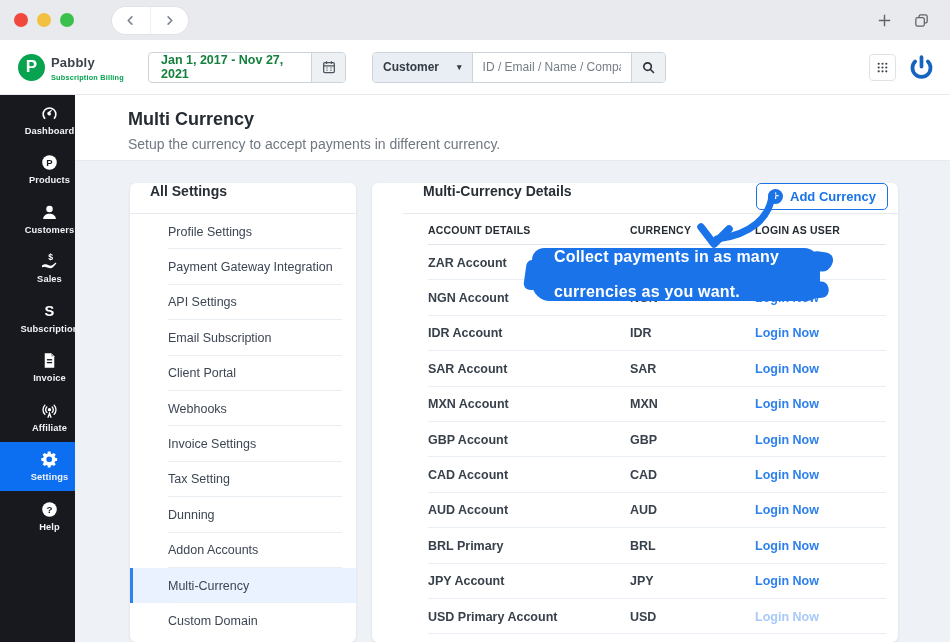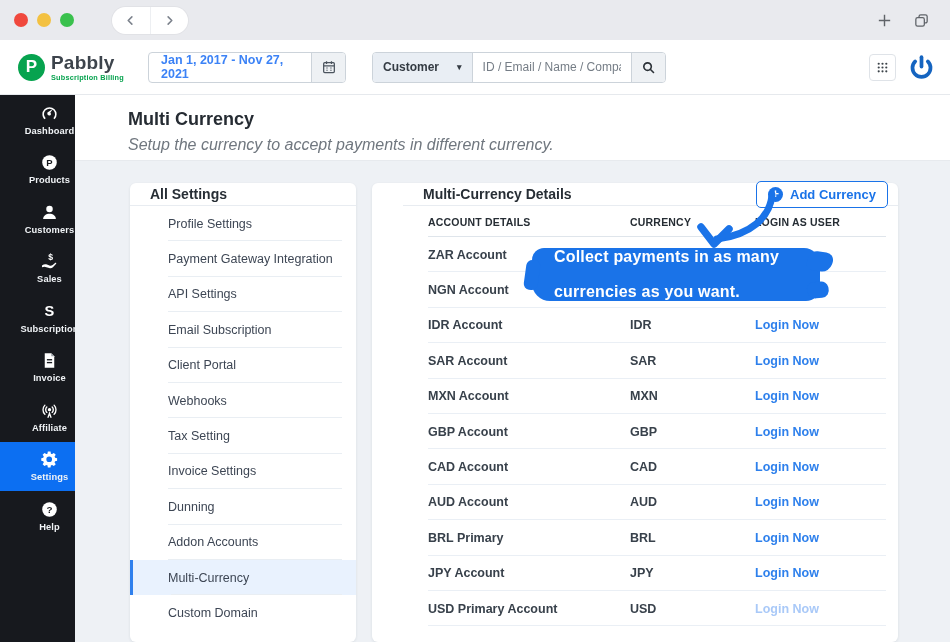--- a/index.html
+++ b/index.html
@@ -18,24 +18,24 @@
   .nav-pill{position:absolute;left:112px;top:7px;width:76px;height:27px;background:#fff;border-radius:14px;display:flex;overflow:hidden;box-shadow:0 0 0 1px rgba(0,0,0,.03);}
   .nav-btn{flex:1;display:flex;align-items:center;justify-content:center;color:#7c828c;cursor:pointer;background:none;border:none;}
   .nav-btn + .nav-btn{border-left:1px solid #edeff2;}
   .browser-right{margin-left:auto;display:flex;gap:20px;align-items:center;color:#5f6368;padding-right:6px;}
   .browser-right .bicon{display:flex;align-items:center;justify-content:center;cursor:pointer;}
 
   
   .app-header{height:55px;background:#fff;border-bottom:1px solid #e6e9ed;display:flex;align-items:center;padding:0 12px 0 18px;position:relative;z-index:6;}
   .brand{display:flex;align-items:flex-start;gap:6px;width:114px;flex-shrink:0;}
   .logo-badge{width:27px;height:27px;border-radius:50%;background:var(--green);color:#fff;font-weight:700;font-size:17px;display:flex;align-items:center;justify-content:center;margin-top:1px;}
-  .brand-name{font-size:19px;font-weight:700;color:#3d444c;line-height:19px;letter-spacing:.2px;}
+  .brand-name{font-size:13px;font-weight:700;color:#3d444c;line-height:19px;letter-spacing:.2px;}
   .brand-tagline{font-size:7.3px;color:var(--green);font-weight:700;margin-top:1px;letter-spacing:.2px;}
   .date-group{display:flex;margin-left:16px;height:31px;border:1px solid #ccd3da;border-radius:4px;overflow:hidden;background:#fff;cursor:pointer;}
-  .date-value{padding:0 12px;font-size:12.5px;font-weight:700;color:#3b82f6;display:flex;align-items:center;width:162px;}
+  .date-value{padding:0 12px;font-size:12.5px;font-weight:700;color:#15803d;display:flex;align-items:center;width:162px;}
   .date-cal-btn{width:34px;background:#eef1f4;border-left:1px solid #ccd3da;display:flex;align-items:center;justify-content:center;border:none;border-left:1px solid #ccd3da;cursor:pointer;}
   .search-group{display:flex;margin-left:26px;height:31px;border:1px solid #ccd3da;border-radius:4px;overflow:hidden;background:#fff;}
   .search-filter{background:#e9eef4;padding:0 10px;display:flex;align-items:center;gap:18px;font-size:12px;font-weight:700;color:#343b43;border-right:1px solid #ccd3da;cursor:pointer;}
   .caret{font-size:9px;color:#343b43;}
   .search-input{border:none;outline:none;width:158px;padding:0 10px;font-size:12px;color:#333;font-family:inherit;background:#fff;}
   .search-input::placeholder{color:#757d86;}
   .search-btn{width:34px;background:#eef1f4;border:none;border-left:1px solid #ccd3da;display:flex;align-items:center;justify-content:center;cursor:pointer;}
   .header-right{margin-left:auto;display:flex;align-items:center;gap:10px;padding-right:2px;}
   .grid-btn{width:27px;height:27px;border:1px solid #dfe3e8;border-radius:4px;background:#fff;display:flex;align-items:center;justify-content:center;cursor:pointer;}
   .power-btn{width:30px;height:30px;border:none;background:none;display:flex;align-items:center;justify-content:center;cursor:pointer;}
@@ -44,25 +44,25 @@
   .shell{display:flex;height:547px;}
   .sidebar{width:75px;background:var(--sidebar-bg);flex-shrink:0;}
   .nav-item{height:49.5px;display:flex;flex-direction:column;align-items:center;justify-content:center;gap:3px;color:#fff;cursor:pointer;padding-left:24px;}
   .nav-item svg{width:19px;height:19px;display:block;}
   .nav-label{font-size:9.3px;font-weight:700;color:#f0f3f6;letter-spacing:.1px;}
   .nav-item.active{background:var(--sidebar-active);}
 
   .main{flex:1;display:flex;flex-direction:column;min-width:0;}
   .page-header{background:#fff;padding:14px 0 0 53px;height:66px;border-bottom:1px solid #e7eaee;}
   .page-title{font-size:18px;font-weight:700;color:#262c33;}
-  .page-subtitle{font-size:16px;color:#70777f;margin-top:6px;font-style:italic;}
+  .page-subtitle{font-size:14px;color:#70777f;margin-top:6px;}
   .content{flex:1;background:var(--content-bg);padding:22px 0 0 55px;display:flex;gap:16px;overflow:hidden;}
 
   .panel{background:#fff;border-radius:6px;box-shadow:0 1px 3px rgba(20,40,60,.09);}
-  .panel-head{height:23px;display:flex;align-items:center;justify-content:space-between;padding:0 10px 0 20px;border-bottom:1px solid #e8ecf1;}
+  .panel-head{height:31px;display:flex;align-items:flex-start;justify-content:space-between;padding:0 10px 0 20px;border-bottom:1px solid #e8ecf1;}
   .panel-title{font-size:14px;font-weight:700;color:#272e35;}
 
   
   .settings-panel{width:226px;flex-shrink:0;}
   .settings-list{list-style:none;}
   .settings-list li{height:35.4px;display:flex;align-items:center;padding-left:38px;font-size:12.5px;color:#3d4654;position:relative;cursor:pointer;}
   .settings-list li:not(:last-child)::after{content:"";position:absolute;left:38px;right:14px;bottom:0;height:1px;background:#e9eef3;}
   .settings-list li.active{background:#e9f2fe;border-left:3px solid #2f80ed;padding-left:35px;}
 
   
@@ -306,25 +306,25 @@
 
             <li>
               <span>Client Portal</span>
             </li>
 
             <li>
               <span>Webhooks</span>
             </li>
 
             <li>
+              <span>Invoice Settings</span>
+            </li>
+
+            <li>
               <span>Tax Setting</span>
-            </li>
-
-            <li>
-              <span>Invoice Settings</span>
             </li>
 
             <li>
               <span>Dunning</span>
             </li>
 
             <li>
               <span>Addon Accounts</span>
             </li>
 

